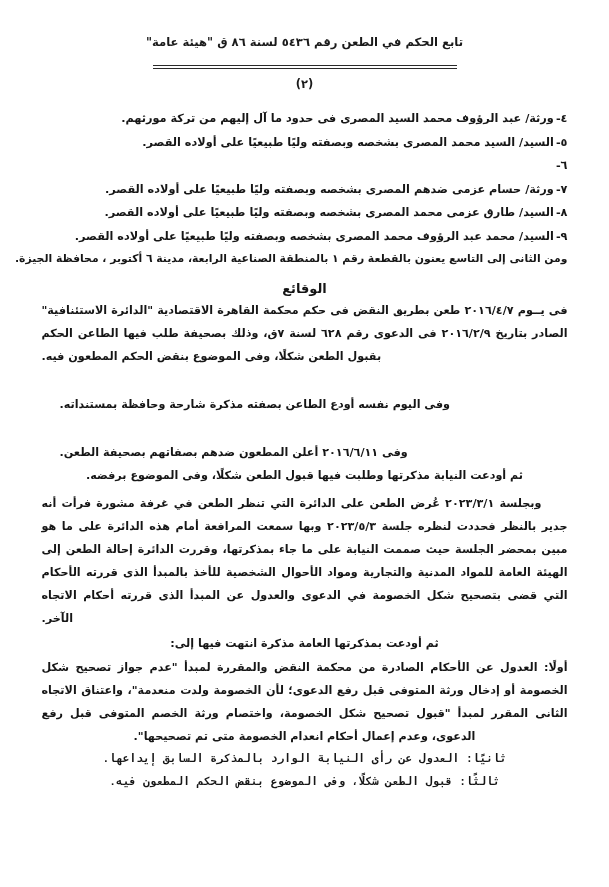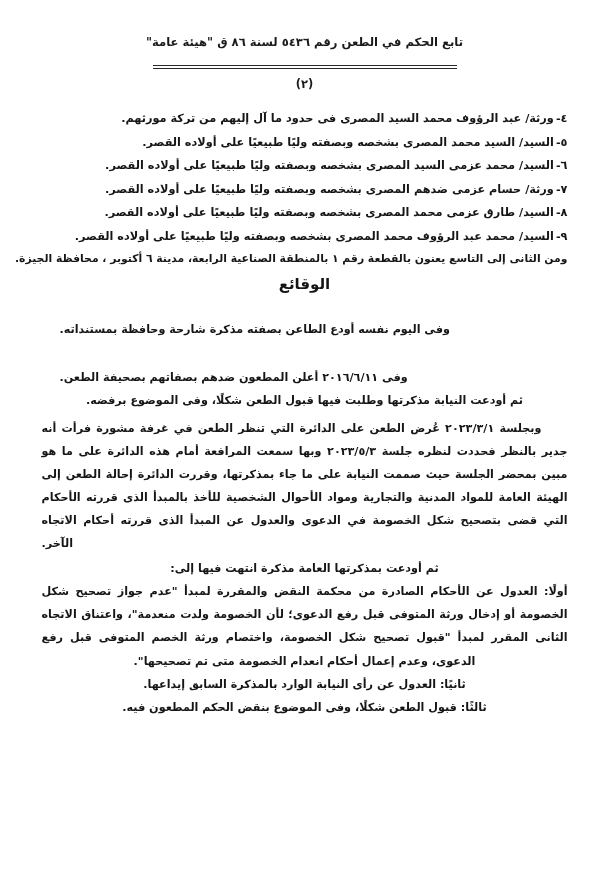--- a/index.html
+++ b/index.html
@@ -110,24 +110,24 @@
     white-space: nowrap;
     font-size: 10.8px;
   }
   .para.indent {
     text-indent: 26px;
   }
 
   
   .section-heading {
     text-align: center;
-    font-size: 15px;
+    font-size: 13px;
     font-weight: bold;
     color: #151515;
-    margin: 4px 0 3px 0;
+    margin: 10px 0 3px 0;
     letter-spacing: 0.2px;
   }
 
   .block-gap-sm { height: 2px; }
   .block-gap-md { height: 5px; }
 
   
   .stmt-line {
     font-size: 11.2px;
     font-weight: bold;
@@ -160,20 +160,21 @@
   }
   .ordinal-line {
     font-size: 11.2px;
     font-weight: bold;
     line-height: 2.06;
     color: #161616;
     margin: 0;
     text-align: center;
     white-space: nowrap;
     letter-spacing: -0.05px;
+    font-family: Liberation Mono, monospace;
   }
 </style>
 </head>
 <body>
 
 <div class="page">
   <div class="doc-body">
 
     <div class="doc-header">تابع الحكم في الطعن رقم ٥٤٣٦ لسنة ٨٦ ق "هيئة عامة"</div>
 
@@ -187,40 +188,40 @@
       <li class="party-item">
         <span class="party-num">٤-</span>
         <span class="party-text">ورثة/ عبد الرؤوف محمد السيد المصرى فى حدود ما آل إليهم من تركة مورثهم.</span>
       </li>
       <li class="party-item">
         <span class="party-num">٥-</span>
         <span class="party-text">السيد/ السيد محمد المصرى بشخصه وبصفته وليًا طبيعيًا على أولاده القصر.</span>
       </li>
       <li class="party-item">
         <span class="party-num">٦-</span>
-        <span class="party-text">السيد/ محمد عزمى السيد المصرى بشخصه وبصفته وليًا طبيعيًا على أولاده القصر.</span>
       </li>
       <li class="party-item">
         <span class="party-num">٧-</span>
         <span class="party-text">ورثة/ حسام عزمى ضدهم المصرى بشخصه وبصفته وليًا طبيعيًا على أولاده القصر.</span>
       </li>
       <li class="party-item">
         <span class="party-num">٨-</span>
         <span class="party-text">السيد/ طارق عزمى محمد المصرى بشخصه وبصفته وليًا طبيعيًا على أولاده القصر.</span>
       </li>
       <li class="party-item">
         <span class="party-num">٩-</span>
         <span class="party-text">السيد/ محمد عبد الرؤوف محمد المصرى بشخصه وبصفته وليًا طبيعيًا على أولاده القصر.</span>
       </li>
     </ul>
 
     <p class="para addr">ومن الثانى إلى التاسع يعنون بالقطعة رقم ١ بالمنطقة الصناعية الرابعة، مدينة ٦ أكتوبر ، محافظة الجيزة.</p>
 
     <div class="section-heading">الوقائع</div>
 
+    <p class="para">فى يــوم ٢٠١٦/٤/٧ طعن بطريق النقض فى حكم محكمة القاهرة الاقتصادية "الدائرة الاستئنافية" الصادر بتاريخ ٢٠١٦/٢/٩ فى الدعوى رقم ٦٢٨ لسنة ٧ق، وذلك بصحيفة طلب فيها الطاعن الحكم بقبول الطعن شكلًا، وفى الموضوع بنقض الحكم المطعون فيه.</p>
 
     <p class="stmt-line nearright">وفى اليوم نفسه أودع الطاعن بصفته مذكرة شارحة وحافظة بمستنداته.</p>
 
     <p class="stmt-line nearright">وفى ٢٠١٦/٦/١١ أعلن المطعون ضدهم بصفاتهم بصحيفة الطعن.</p>
 
     <p class="stmt-line center">ثم أودعت النيابة مذكرتها وطلبت فيها قبول الطعن شكلًا، وفى الموضوع برفضه.</p>
 
     <div class="block-gap-md"></div>
 
     <p class="para indent">وبجلسة ٢٠٢٣/٣/١ عُرض الطعن على الدائرة التي تنظر الطعن في غرفة مشورة فرأت أنه جدير بالنظر فحددت لنظره جلسة ٢٠٢٣/٥/٣ وبها سمعت المرافعة أمام هذه الدائرة على ما هو مبين بمحضر الجلسة حيث صممت النيابة على ما جاء بمذكرتها، وقررت الدائرة إحالة الطعن إلى الهيئة العامة للمواد المدنية والتجارية ومواد الأحوال الشخصية للأخذ بالمبدأ الذى قررته الأحكام التي قضى بتصحيح شكل الخصومة في الدعوى والعدول عن المبدأ الذى قررته أحكام الاتجاه الآخر.</p>

